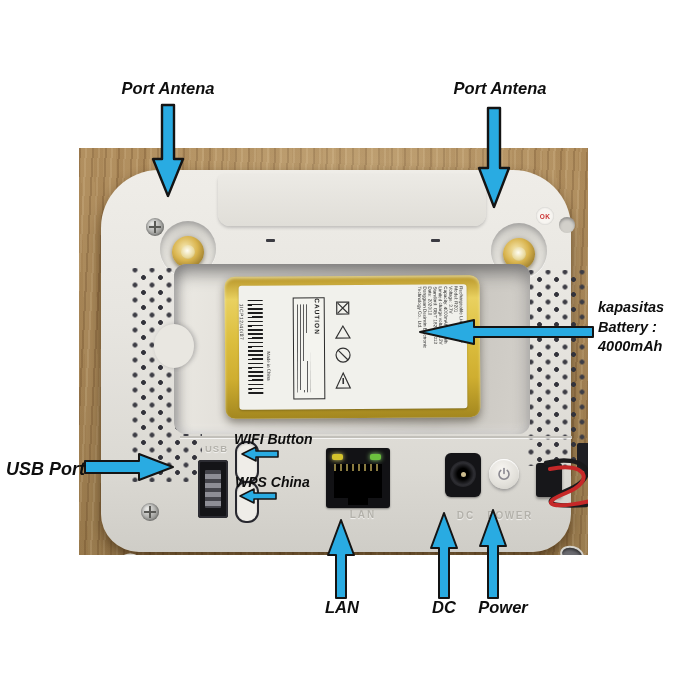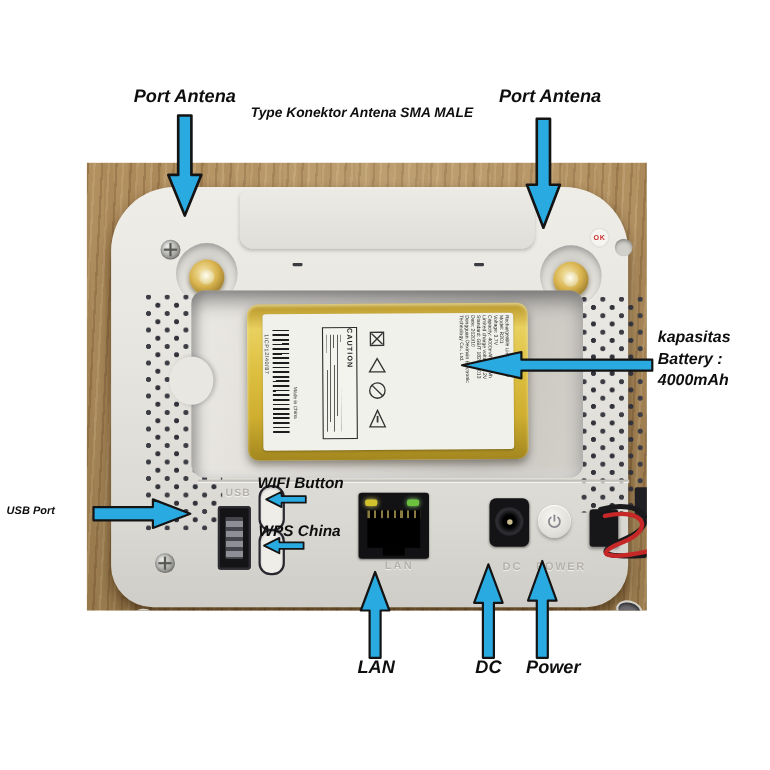--- a/index.html
+++ b/index.html
@@ -217,30 +217,29 @@
         </svg>
       </div>
       <div class="embossed ctr" style="left:379px;top:340px;width:60px;letter-spacing:1.5px;">POWER</div>
     </div>
   </div>
 
   <div class="ann big ctr" style="left:120px;top:79px;width:96px;">Port Antena</div>
   <div class="ann big ctr" style="left:452px;top:79px;width:96px;">Port Antena</div>
 
   <div class="ann note" style="left:228px;top:95px;">
-    <div>Type Konektor Antena SMA MALE</div>
   </div>
 
   <div class="ann mid" style="left:598px;top:298px;">
     <div>kapasitas</div>
     <div>Battery :</div>
     <div>4000mAh</div>
   </div>
 
-  <div class="ann" style="left:6px;top:459px;font-size:10px;">USB Port</div>
+  <div class="ann" style="left:6px;top:459px;font-size:18px;">USB Port</div>
   <div class="ann small" style="left:234px;top:431px;">WIFI Button</div>
   <div class="ann small" style="left:235px;top:474px;">WPS China</div>
 
   <div class="ann big ctr" style="left:314px;top:598px;width:56px;">LAN</div>
   <div class="ann big ctr" style="left:422px;top:598px;width:44px;">DC</div>
   <div class="ann big ctr" style="left:468px;top:598px;width:70px;">Power</div>
 
   <svg class="arrow" style="left:148px;top:103px;" width="40" height="96" viewBox="0 0 40 96">
     <polygon points="14,2 26,2 26,56 35,56 20,93 5,56 14,56" fill="#29abe2" stroke="#141414" stroke-width="2.4" stroke-linejoin="round"></polygon>
   </svg>

